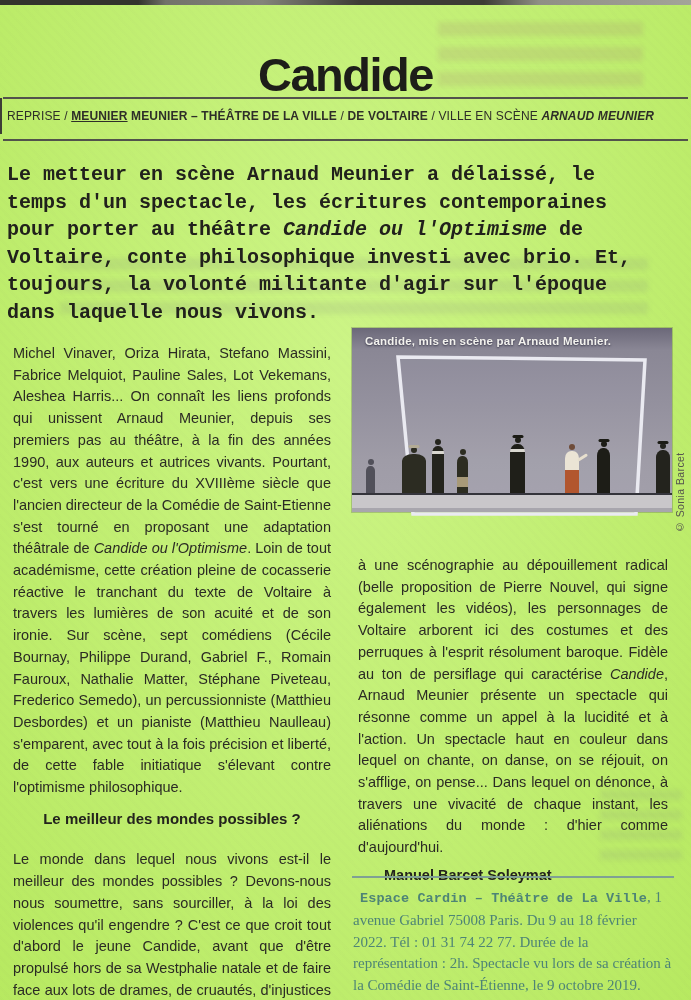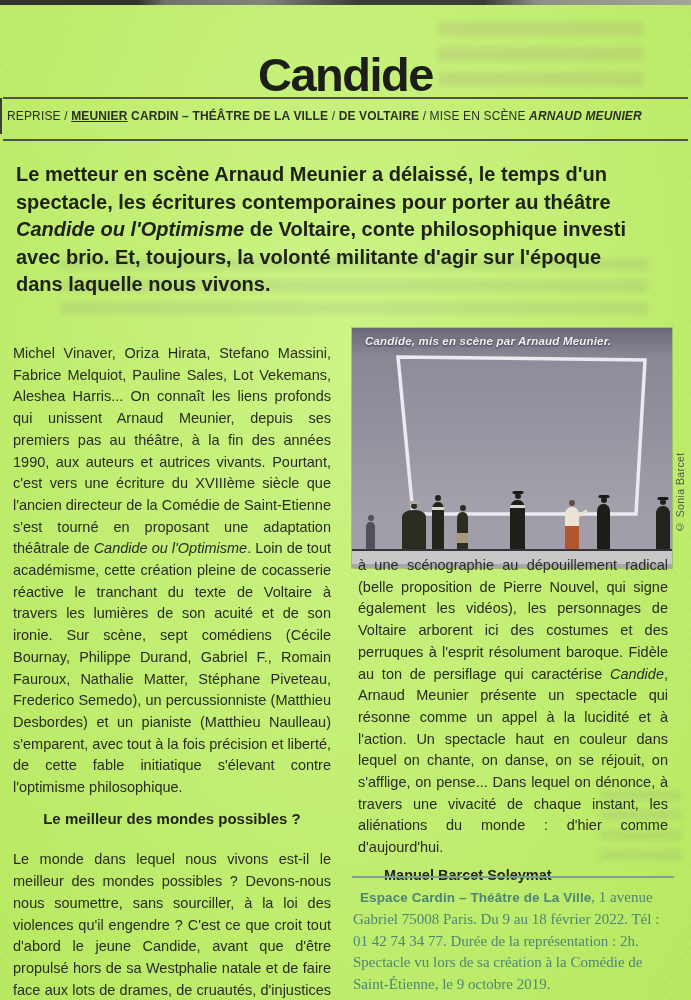--- a/index.html
+++ b/index.html
@@ -22,34 +22,34 @@
 
   .title { position:absolute; top:16px; left:0; right:0; text-align:center;
     font-size:47px; font-weight:700; letter-spacing:-1.5px; color:#1d1d19; }
 
   .rule { position:absolute; left:3px; right:3px; height:2px; background:#52524c; }
   .rule-a { top:97px; } .rule-b { top:139px; }
 
   .kicker { position:absolute; top:109px; left:7px; right:2px;
     font-size:12px; letter-spacing:.15px; color:#2e2e28; white-space:nowrap; }
 
-  .standfirst { position:absolute; top:161px; left:16px; width:637px;
-    font-size:20px; font-weight:700; line-height:27.5px; color:#21211c; }
+  .standfirst { position:absolute; top:161px; left:7px; width:637px;
+    font-size:20px; font-weight:700; line-height:27.5px; color:#21211c;font-family:Liberation Mono, monospace; }
 
   .bodytext { font-size:14.5px; line-height:21.7px; text-align:justify; color:#2b2b24; }
   .col-left  { position:absolute; top:337px; left:7px;  width:330px; }
   .col-right { position:absolute; top:549px; left:352px; width:322px; }
   .col-left p, .col-right p { margin:6px; }
   .subhead { text-align:center; font-weight:700; font-size:15px; margin:9px 0 20px; color:#23231d; }
   .byline { font-weight:700; margin-top:3px; padding-left:26px; text-align:left; color:#23231d; }
 
   
-  .photo { position:absolute; left:352px; top:328px; width:320px; height:240px;
+  .photo { position:absolute; left:352px; top:328px; width:320px; height:184px;
     background:linear-gradient(180deg,#67647500,#0000), linear-gradient(180deg,#6b6879 0%,#8a8795 12%,#95929f 45%,#9f9ca7 72%,#a3a0ab 100%);
-    box-shadow:0 0 0 1px rgba(60,60,70,.25);font-style:italic; }
+    box-shadow:0 0 0 1px rgba(60,60,70,.25); }
   .photo-floor { position:absolute; left:0; right:0; bottom:0; height:17px;
     background:linear-gradient(180deg,#c9c7ca 0 75%, #a8a6ad 75% 100%);
     border-top:2px solid #34343b; }
   .photo-caption { position:absolute; top:7px; left:13px; font-size:11.5px; font-weight:700;
     color:#f3f2ee; letter-spacing:.2px; text-shadow:0 1px 2px rgba(35,35,55,.8); }
   .photo-credit { position:absolute; left:674px; top:408px; height:125px;
     writing-mode:vertical-rl; transform:rotate(180deg);
     font-size:10.5px; color:#55554f; letter-spacing:.4px; white-space:nowrap; }
   .frame-svg { position:absolute; inset:0; }
 
@@ -64,21 +64,21 @@
   .fig.woman { background:linear-gradient(180deg,#ebe4d5 0 42%, #b2562e 42% 100%); }
   .fig.woman::after { content:""; position:absolute; top:5px; right:-9px; width:11px; height:2.5px;
     background:#e7dfce; transform:rotate(-32deg); border-radius:2px; }
 
   
   .infobox { position:absolute; left:352px; top:876px; width:322px;
     border-top:2px solid #7fa094; border-bottom:2px solid #7fa094;
     padding:9px 1px 11px; box-sizing:border-box;
     font-family:"Liberation Serif", serif; font-size:15px; line-height:21.8px;
     color:#4e8476; }
-  .infobox .venue { font-family:Liberation Sans, sans-serif; font-weight:700; font-size:13.5px;
+  .infobox .venue { font-family:Liberation Mono, monospace; font-weight:700; font-size:13.5px;
     letter-spacing:.1px;padding-left:7px; }
 
   
   .ghost { position:absolute; filter:blur(2.5px); pointer-events:none; }
   .ghost-1 { left:438px; top:22px;  width:205px; height:66px;
     background:repeating-linear-gradient(180deg, rgba(165,125,118,.17) 0 14px, transparent 14px 25px); }
   .ghost-2 { left:60px;  top:258px; width:588px; height:58px;
     background:repeating-linear-gradient(180deg, rgba(120,120,132,.13) 0 12px, transparent 12px 22px); }
   .ghost-3 { left:600px; top:790px; width:82px;  height:78px;
     background:repeating-linear-gradient(180deg, rgba(120,120,132,.12) 0 10px, transparent 10px 20px); }
@@ -91,21 +91,21 @@
   <div class="topbar"></div>
   <div class="edge-nub"></div>
 
   <div class="ghost ghost-1"></div>
   <div class="ghost ghost-2"></div>
   <div class="ghost ghost-3"></div>
 
   <h1 class="title">Candide</h1>
 
   <div class="rule rule-a"></div>
-  <div class="kicker"><span>REPRISE / </span><span style="font-weight: 700; text-decoration: underline;">MEUNIER</span><span style="font-weight: 700;"> CARDIN – THÉÂTRE DE LA VILLE</span><span> / </span><span style="font-weight: 700;">DE VOLTAIRE</span><span> / MISE EN SCÈNE </span><span style="font-weight: 700; font-style: italic;">ARNAUD MEUNIER</span></div>
+  <div class="kicker"><span>REPRISE / </span><span style="font-weight: 700; text-decoration: underline;">MEUNIER</span><span style="font-weight: 700;"> MEUNIER – THÉÂTRE DE LA VILLE</span><span> / </span><span style="font-weight: 700;">DE VOLTAIRE</span><span> / VILLE EN SCÈNE </span><span style="font-weight: 700; font-style: italic;">ARNAUD MEUNIER</span></div>
   <div class="rule rule-b"></div>
 
   <div class="standfirst"><span>Le metteur en scène Arnaud Meunier a délaissé, le temps d'un spectacle, les écritures contemporaines pour porter au théâtre </span><span style="font-style: italic;">Candide ou l'Optimisme</span><span> de Voltaire, conte philosophique investi avec brio. Et, toujours, la volonté militante d'agir sur l'époque dans laquelle nous vivons.</span></div>
 
   <div class="col-left bodytext">
     <p><span>Michel Vinaver, Oriza Hirata, Stefano Massini, Fabrice Melquiot, Pauline Sales, Lot Vekemans, Aleshea Harris... On connaît les liens profonds qui unissent Arnaud Meunier, depuis ses premiers pas au théâtre, à la fin des années 1990, aux auteurs et autrices vivants. Pourtant, c'est vers une écriture du XVIIIème siècle que l'ancien directeur de la Comédie de Saint-Etienne s'est tourné en proposant une adaptation théâtrale de </span><span style="font-style: italic;">Candide ou l'Optimisme</span><span>. Loin de tout académisme, cette création pleine de cocasserie réactive le tranchant du texte de Voltaire à travers les lumières de son acuité et de son ironie. Sur scène, sept comédiens (Cécile Bournay, Philippe Durand, Gabriel F., Romain Fauroux, Nathalie Matter, Stéphane Piveteau, Frederico Semedo), un percussionniste (Matthieu Desbordes) et un pianiste (Matthieu Naulleau) s'emparent, avec tout à la fois précision et liberté, de cette fable initiatique s'élevant contre l'optimisme philosophique.</span></p>
     <h3 class="subhead">Le meilleur des mondes possibles ?</h3>
     <p>Le monde dans lequel nous vivons est-il le meilleur des mondes possibles ? Devons-nous nous soumettre, sans sourciller, à la loi des violences qu'il engendre ? C'est ce que croit tout d'abord le jeune Candide, avant que d'être propulsé hors de sa Westphalie natale et de faire face aux lots de drames, de cruautés, d'injustices que charrie l'existence. Contrepoints</p>
   </div>
 
@@ -124,15 +124,15 @@
     <div class="photo-floor"></div>
     <div class="photo-caption">Candide, mis en scène par Arnaud Meunier.</div>
   </div>
   <div class="photo-credit">© Sonia Barcet</div>
 
   <div class="col-right bodytext">
     <p><span>à une scénographie au dépouillement radical (belle proposition de Pierre Nouvel, qui signe également les vidéos), les personnages de Voltaire arborent ici des costumes et des perruques à l'esprit résolument baroque. Fidèle au ton de persiflage qui caractérise </span><span style="font-style: italic;">Candide</span><span>, Arnaud Meunier présente un spectacle qui résonne comme un appel à la lucidité et à l'action. Un spectacle haut en couleur dans lequel on chante, on danse, on se réjouit, on s'afflige, on pense... Dans lequel on dénonce, à travers une vivacité de chaque instant, les aliénations du monde : d'hier comme d'aujourd'hui.</span></p>
     <p class="byline">Manuel Barcet Soleymat</p>
   </div>
 
-  <div class="infobox"><span class="venue" style="font-weight: 700;">Espace Cardin – Théâtre de La Ville</span><span>, 1 avenue Gabriel 75008 Paris. Du 9 au 18 février 2022. Tél : 01 42 74 34 77. Durée de la représentation : 2h. Spectacle vu lors de sa création à la Comédie de Saint-Étienne, le 9 octobre 2019.</span></div>
+  <div class="infobox"><span class="venue" style="font-weight: 700;">Espace Cardin – Théâtre de La Ville</span><span>, 1 avenue Gabriel 75008 Paris. Du 9 au 18 février 2022. Tél : 01 31 74 22 77. Durée de la représentation : 2h. Spectacle vu lors de sa création à la Comédie de Saint-Étienne, le 9 octobre 2019.</span></div>
 
 </div>
 
 </body></html>

